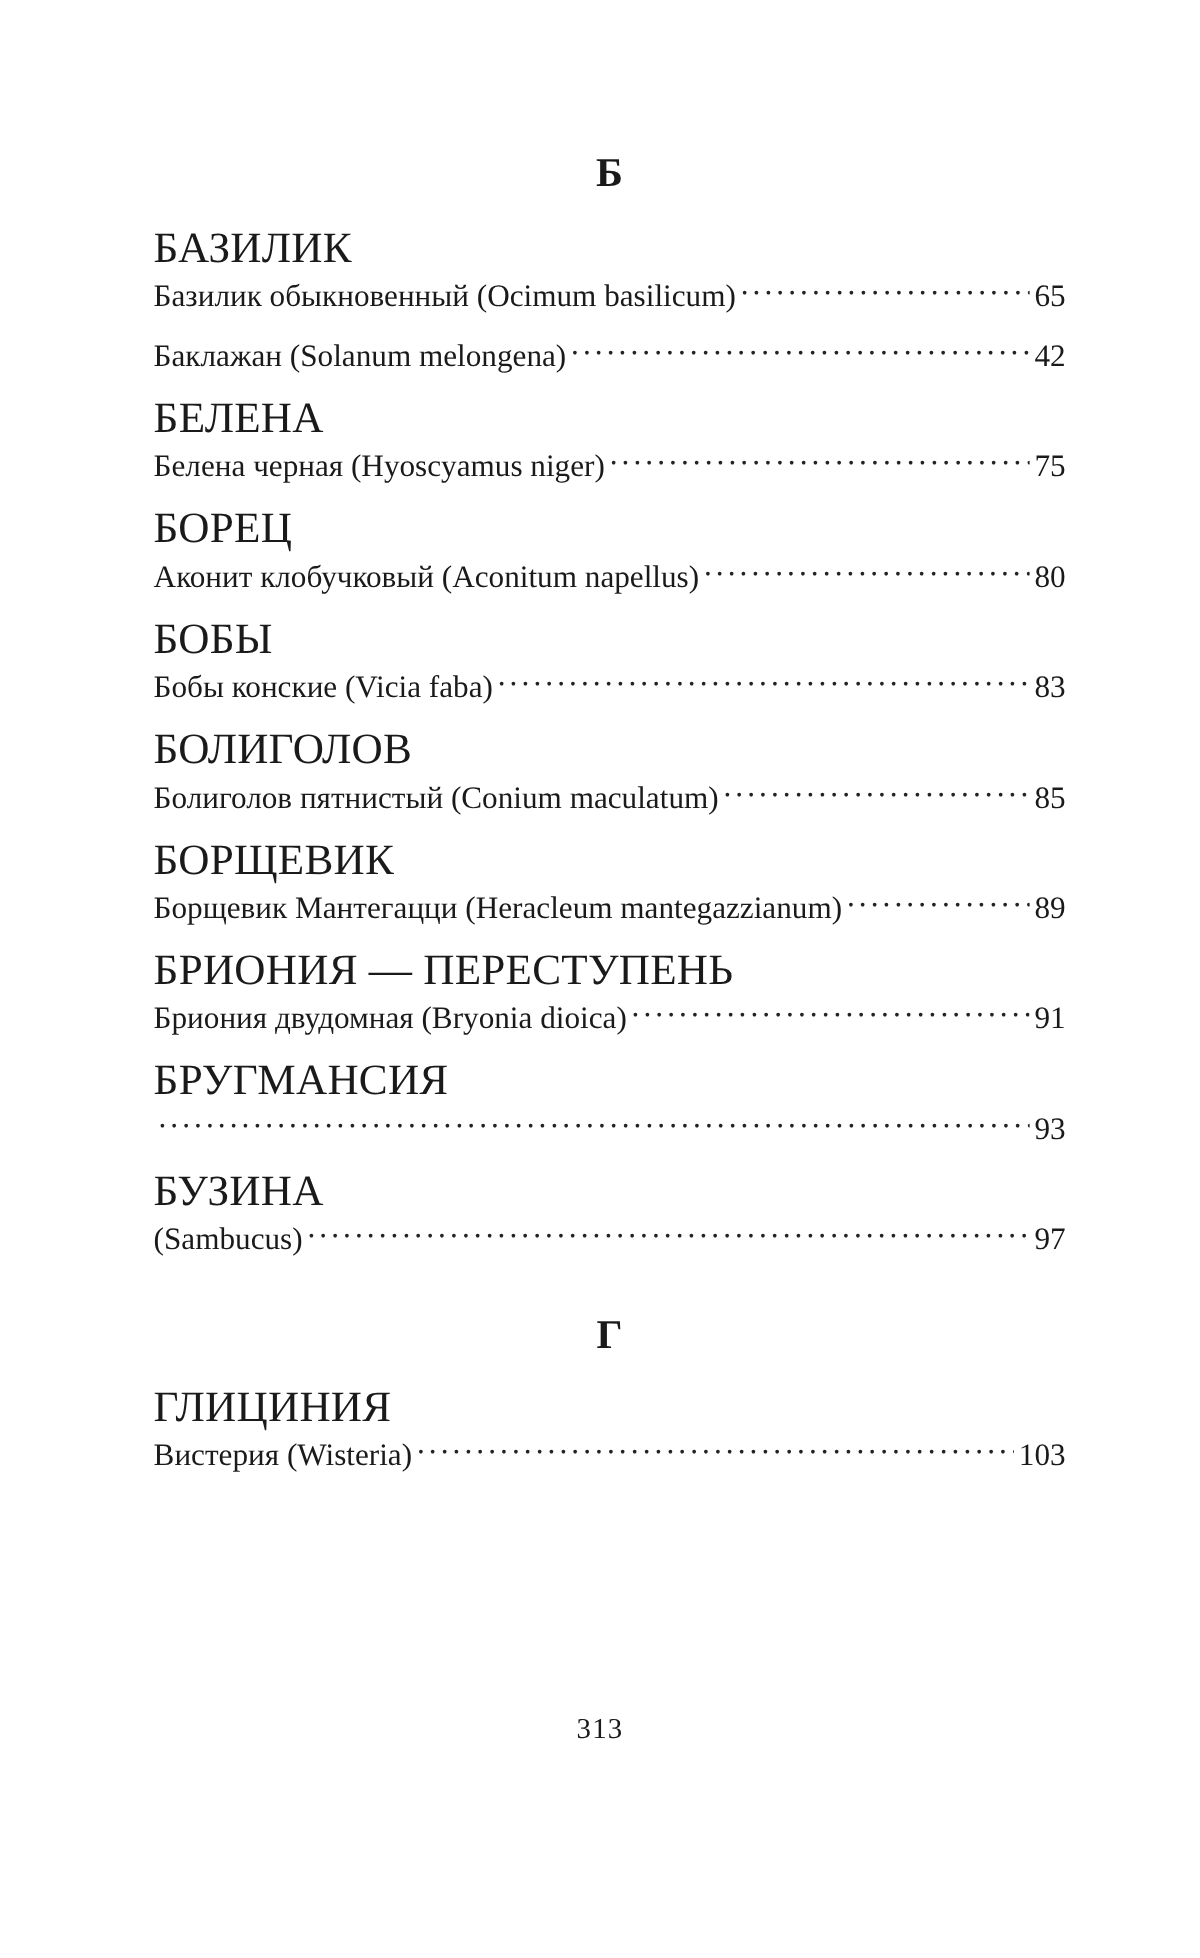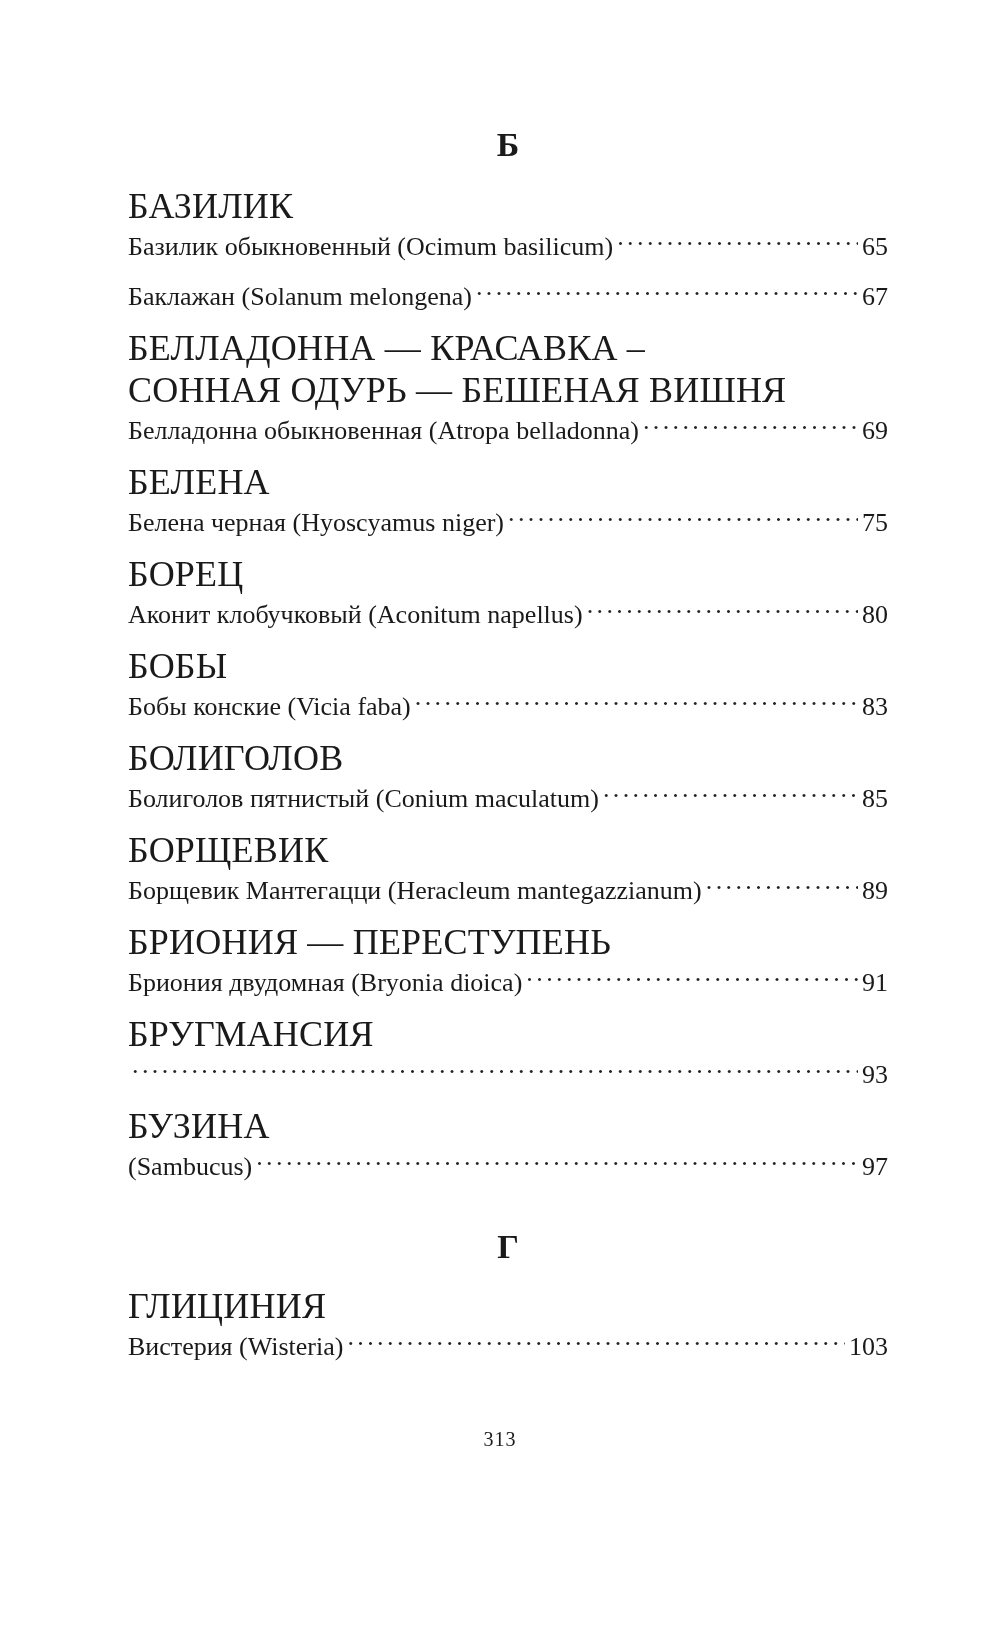--- a/index.html
+++ b/index.html
@@ -56,21 +56,21 @@
     color: #222;
   }
   .entry .page-num { flex: 0 0 auto; }
   .group { margin-bottom: 10px; }
   .folio {
     position: absolute;
     left: 0;
     width: 1000px;
     top: 1428px;
     text-align: center;
-    font-size: 20px;
+    font-size: 24px;
     letter-spacing: 1px;
   }
 </style>
 </head>
 <body>
 
 <div class="page">
 
   <div style="height:125px"></div>
   <div class="section-letter">Б</div>
@@ -82,33 +82,24 @@
       <span class="title">Базилик обыкновенный (Ocimum basilicum)</span>
       <span class="dots"></span>
       <span class="page-num">65</span>
     </div>
   </div>
 
   <div class="group">
     <div class="entry">
       <span class="title">Баклажан (Solanum melongena)</span>
       <span class="dots"></span>
-      <span class="page-num">67</span>
+      <span class="page-num">42</span>
     </div>
   </div>
 
-  <div class="group">
-    <div class="heading">БЕЛЛАДОННА — КРАСАВКА –</div>
-    <div class="heading">СОННАЯ ОДУРЬ — БЕШЕНАЯ ВИШНЯ</div>
-    <div class="entry">
-      <span class="title">Белладонна обыкновенная (Atropa belladonna)</span>
-      <span class="dots"></span>
-      <span class="page-num">69</span>
-    </div>
-  </div>
 
   <div class="group">
     <div class="heading">БЕЛЕНА</div>
     <div class="entry">
       <span class="title">Белена черная (Hyoscyamus niger)</span>
       <span class="dots"></span>
       <span class="page-num">75</span>
     </div>
   </div>
 

